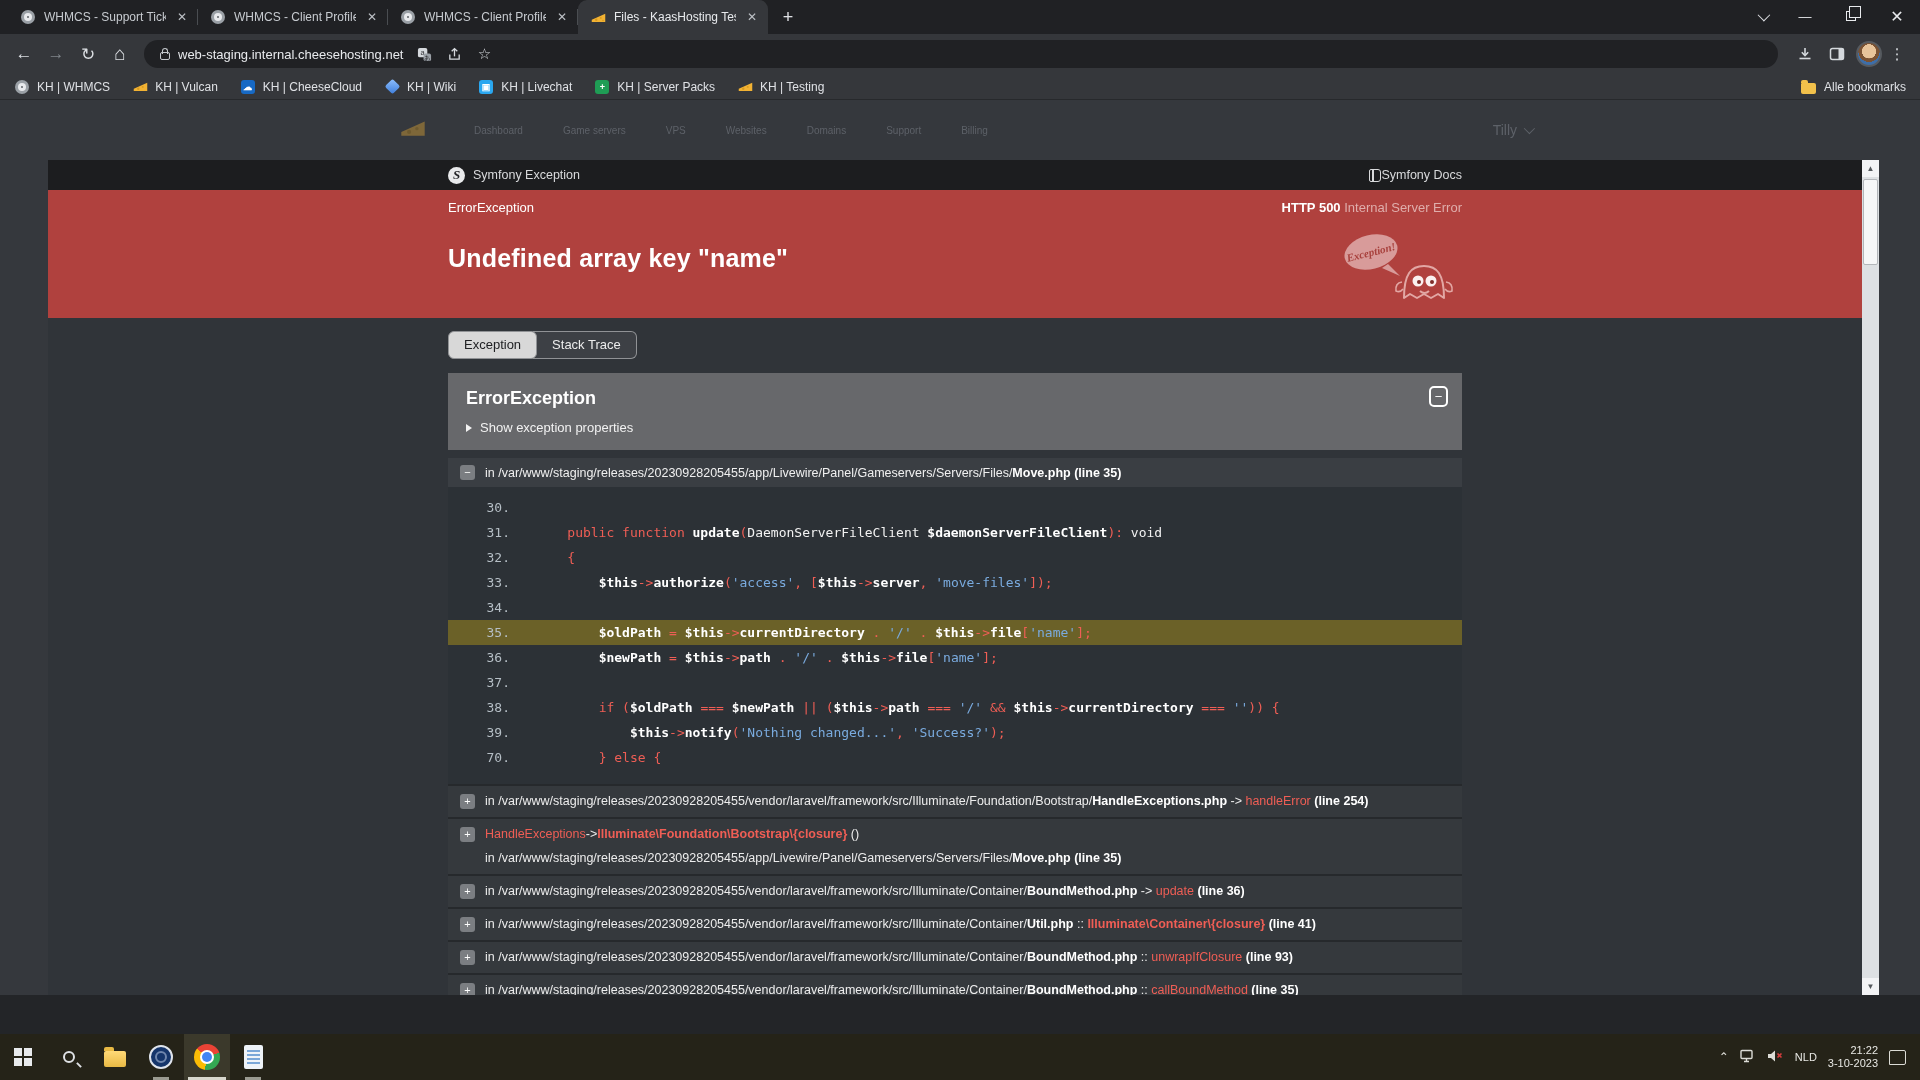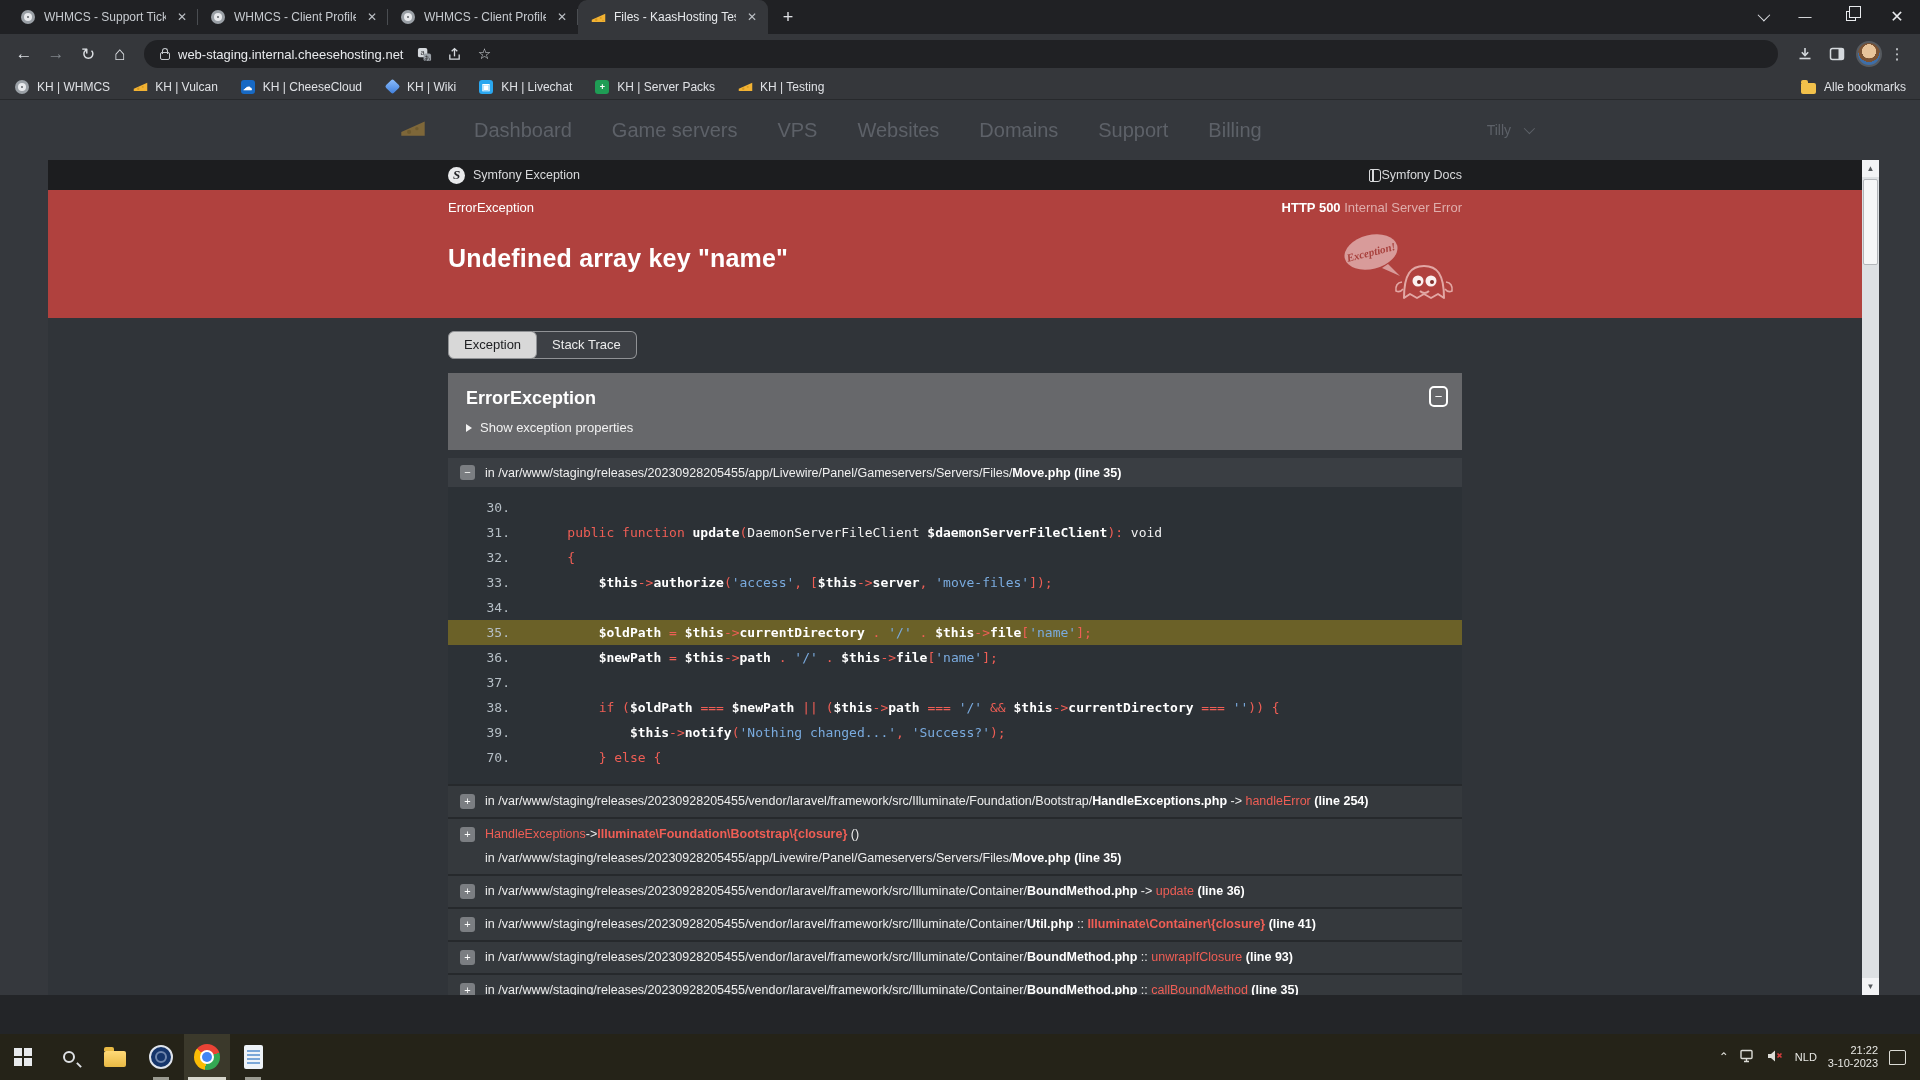--- a/index.html
+++ b/index.html
@@ -48,22 +48,22 @@
   .fav-circle:after { content:""; position:absolute; inset:6px; border-radius:50%; background:#5f6368; }
   .diamond { width:11px; height:11px; background:linear-gradient(135deg,#8fc0ff,#3d7ddb); transform:rotate(45deg); border-radius:2px; }
   .folder-ic { width:15px; height:11px; background:#f2c14b; border-radius:1px 2px 2px 2px; position:relative; margin-top:3px; }
   .folder-ic:before { content:""; position:absolute; left:0; top:-3px; width:7px; height:3px; background:#f2c14b; border-radius:2px 2px 0 0; }
 
   
   .page { position:absolute; left:0; top:100px; right:0; bottom:46px; background:#35383d; overflow:hidden; }
   .page-bottom { position:absolute; left:0; right:0; bottom:0; height:39px; background:#232528; }
   .appnav { position:absolute; left:0; top:0; right:0; height:60px; display:flex; align-items:center; padding-left:398px; gap:40px; }
   .appnav .logo { opacity:.5; margin-right:6px; }
-  .appnav a { color:#5d6168; font-size:20px; text-decoration:none; white-space:nowrap; }
-  .appnav .user { margin-left:auto; padding-right:388px; display:flex; align-items:center; gap:13px; color:#5d6168; font-size:14px; }
+  .appnav a { color:#5d6168; font-size:10px; text-decoration:none; white-space:nowrap; }
+  .appnav .user { margin-left:auto; padding-right:388px; display:flex; align-items:center; gap:7px; color:#5d6168; font-size:14px; }
   .chev-dn { width:8px; height:8px; border-right:1.5px solid #5d6168; border-bottom:1.5px solid #5d6168; transform:rotate(45deg) translateY(-2px); }
 
   
   .overlay { position:absolute; left:48px; top:60px; width:1831px; height:835px; background:#303439; overflow:hidden; }
   .ov-inner { margin-right:17px; }
   .container { width:1014px; margin:0 auto; position:relative; }
   .sym-black { height:30px; background:#1c1d1f; }
   .sym-black .container { display:flex; align-items:center; height:30px; color:#d9dadc; font-size:12.5px; }
   .sym-logo { width:17px; height:17px; border-radius:50%; background:#e9eaec; color:#232428; font-family:"Liberation Serif",serif; font-style:italic; font-weight:bold; font-size:13px; display:flex; align-items:center; justify-content:center; margin-right:8px; }
   .sym-docs { margin-left:auto; display:flex; align-items:center; }

